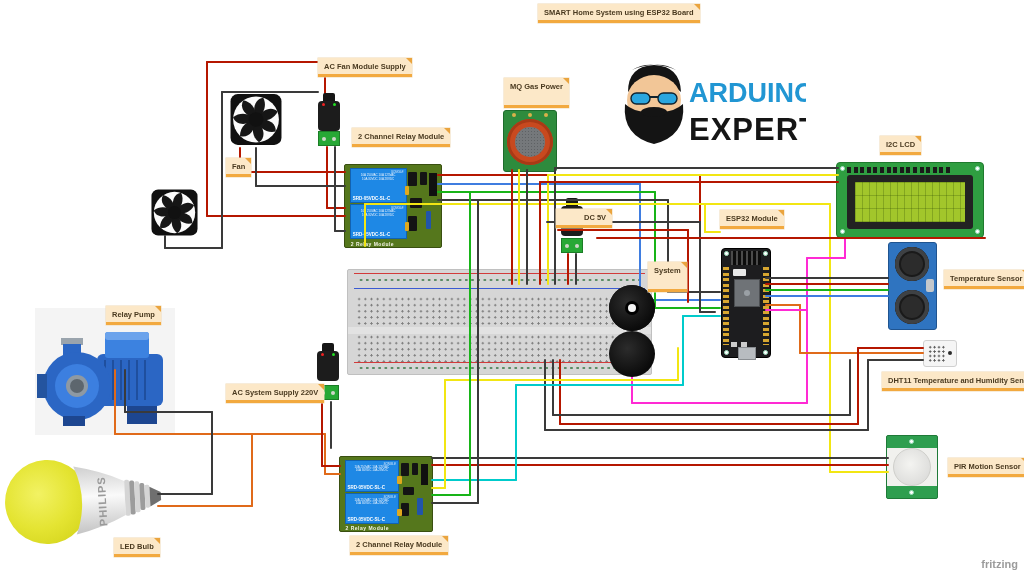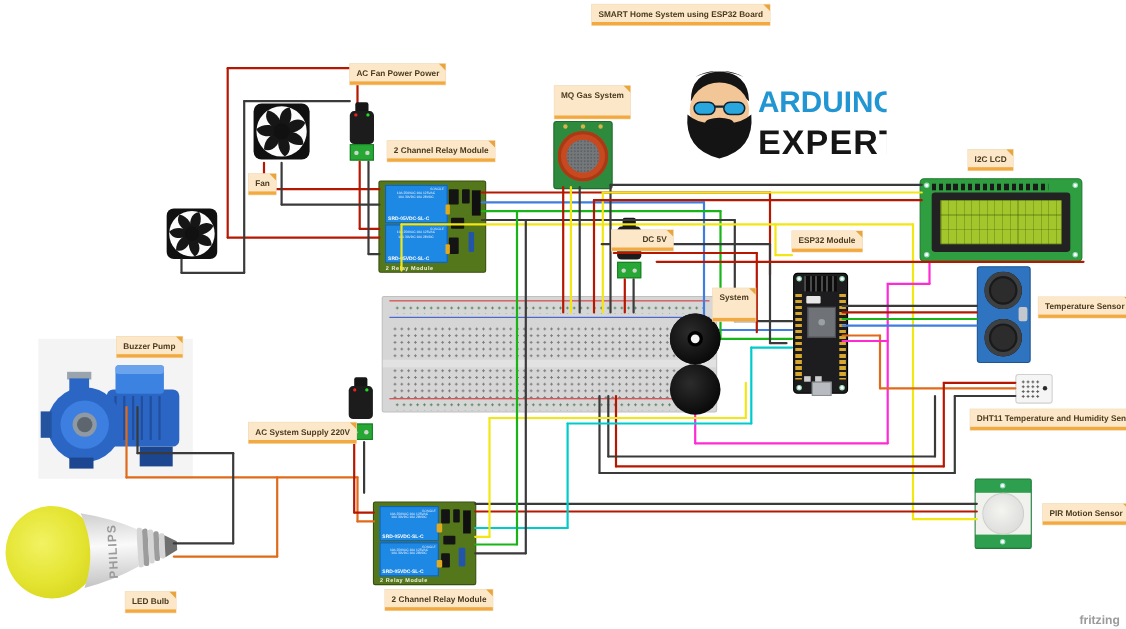--- a/index.html
+++ b/index.html
@@ -196,32 +196,32 @@
       <div class="wseg" style="left: 211px; top: 411px; width: 2px; height: 84px; background: rgb(58, 58, 58);"></div>
       <div class="wseg" style="left: 124px; top: 411px; width: 89px; height: 2px; background: rgb(58, 58, 58);"></div>
       <div class="wseg" style="left: 124px; top: 369px; width: 2px; height: 44px; background: rgb(58, 58, 58);"></div>
       <div class="wseg" style="left: 321px; top: 401px; width: 2px; height: 66px; background: rgb(181, 23, 0);"></div>
       <div class="wseg" style="left: 321px; top: 465px; width: 20px; height: 2px; background: rgb(181, 23, 0);"></div>
       <div class="wseg" style="left: 330px; top: 401px; width: 2px; height: 48px; background: rgb(58, 58, 58);"></div>
       <div class="wseg" style="left: 596px; top: 237px; width: 390px; height: 2px; background: rgb(181, 23, 0);"></div>
     </div>
 
   <div class="note" style="left:538px;top:4px;">SMART Home System using ESP32 Board</div>
-  <div class="note" style="left:318px;top:58px;">AC Fan Power Power</div>
+  <div class="note" style="left:318px;top:58px;">AC Fan Module Supply</div>
   <div class="note" style="left:352px;top:128px;">2 Channel Relay Module</div>
   <div class="note" style="left:226px;top:158px;">Fan</div>
-  <div class="note tall" style="left:504px;top:78px;">MQ Gas System</div>
+  <div class="note tall" style="left:504px;top:78px;">MQ Gas Power</div>
   <div class="note" style="left:556px;top:209px;padding-left:28px;">DC 5V</div>
   <div class="note tall" style="left:648px;top:262px;">System</div>
   <div class="note" style="left:720px;top:210px;">ESP32 Module</div>
   <div class="note" style="left:880px;top:136px;">I2C LCD</div>
   <div class="note" style="left:944px;top:270px;">Temperature Sensor</div>
   <div class="note" style="left:882px;top:372px;">DHT11 Temperature and Humidity Sensor</div>
   <div class="note" style="left:948px;top:458px;">PIR Motion Sensor</div>
-  <div class="note" style="left:106px;top:306px;">Buzzer Pump</div>
+  <div class="note" style="left:106px;top:306px;">Relay Pump</div>
   <div class="note" style="left:226px;top:384px;">AC System Supply 220V</div>
   <div class="note" style="left:114px;top:538px;">LED Bulb</div>
   <div class="note" style="left:350px;top:536px;">2 Channel Relay Module</div>
 
   <svg class="comp" style="left:606px;top:56px;width:200px;height:96px;" viewBox="0 0 200 96">
     <path d="M22,36 Q22,10 48,9 Q74,10 75,36 Q60,22 48,25 Q36,22 22,36 Z" fill="#141414"></path>
     <ellipse cx="48" cy="44" rx="27" ry="25" fill="#f2c697"></ellipse>
     <path d="M26,14 Q48,4 70,14 Q60,8 48,9 Q36,8 26,14Z" fill="#141414"></path>
     <path d="M19,48 Q16,80 48,88 Q80,80 77,48 Q66,58 48,55 Q30,58 19,48 Z" fill="#141414"></path>
     <ellipse cx="48" cy="56" rx="13" ry="5" fill="#141414"></ellipse>

